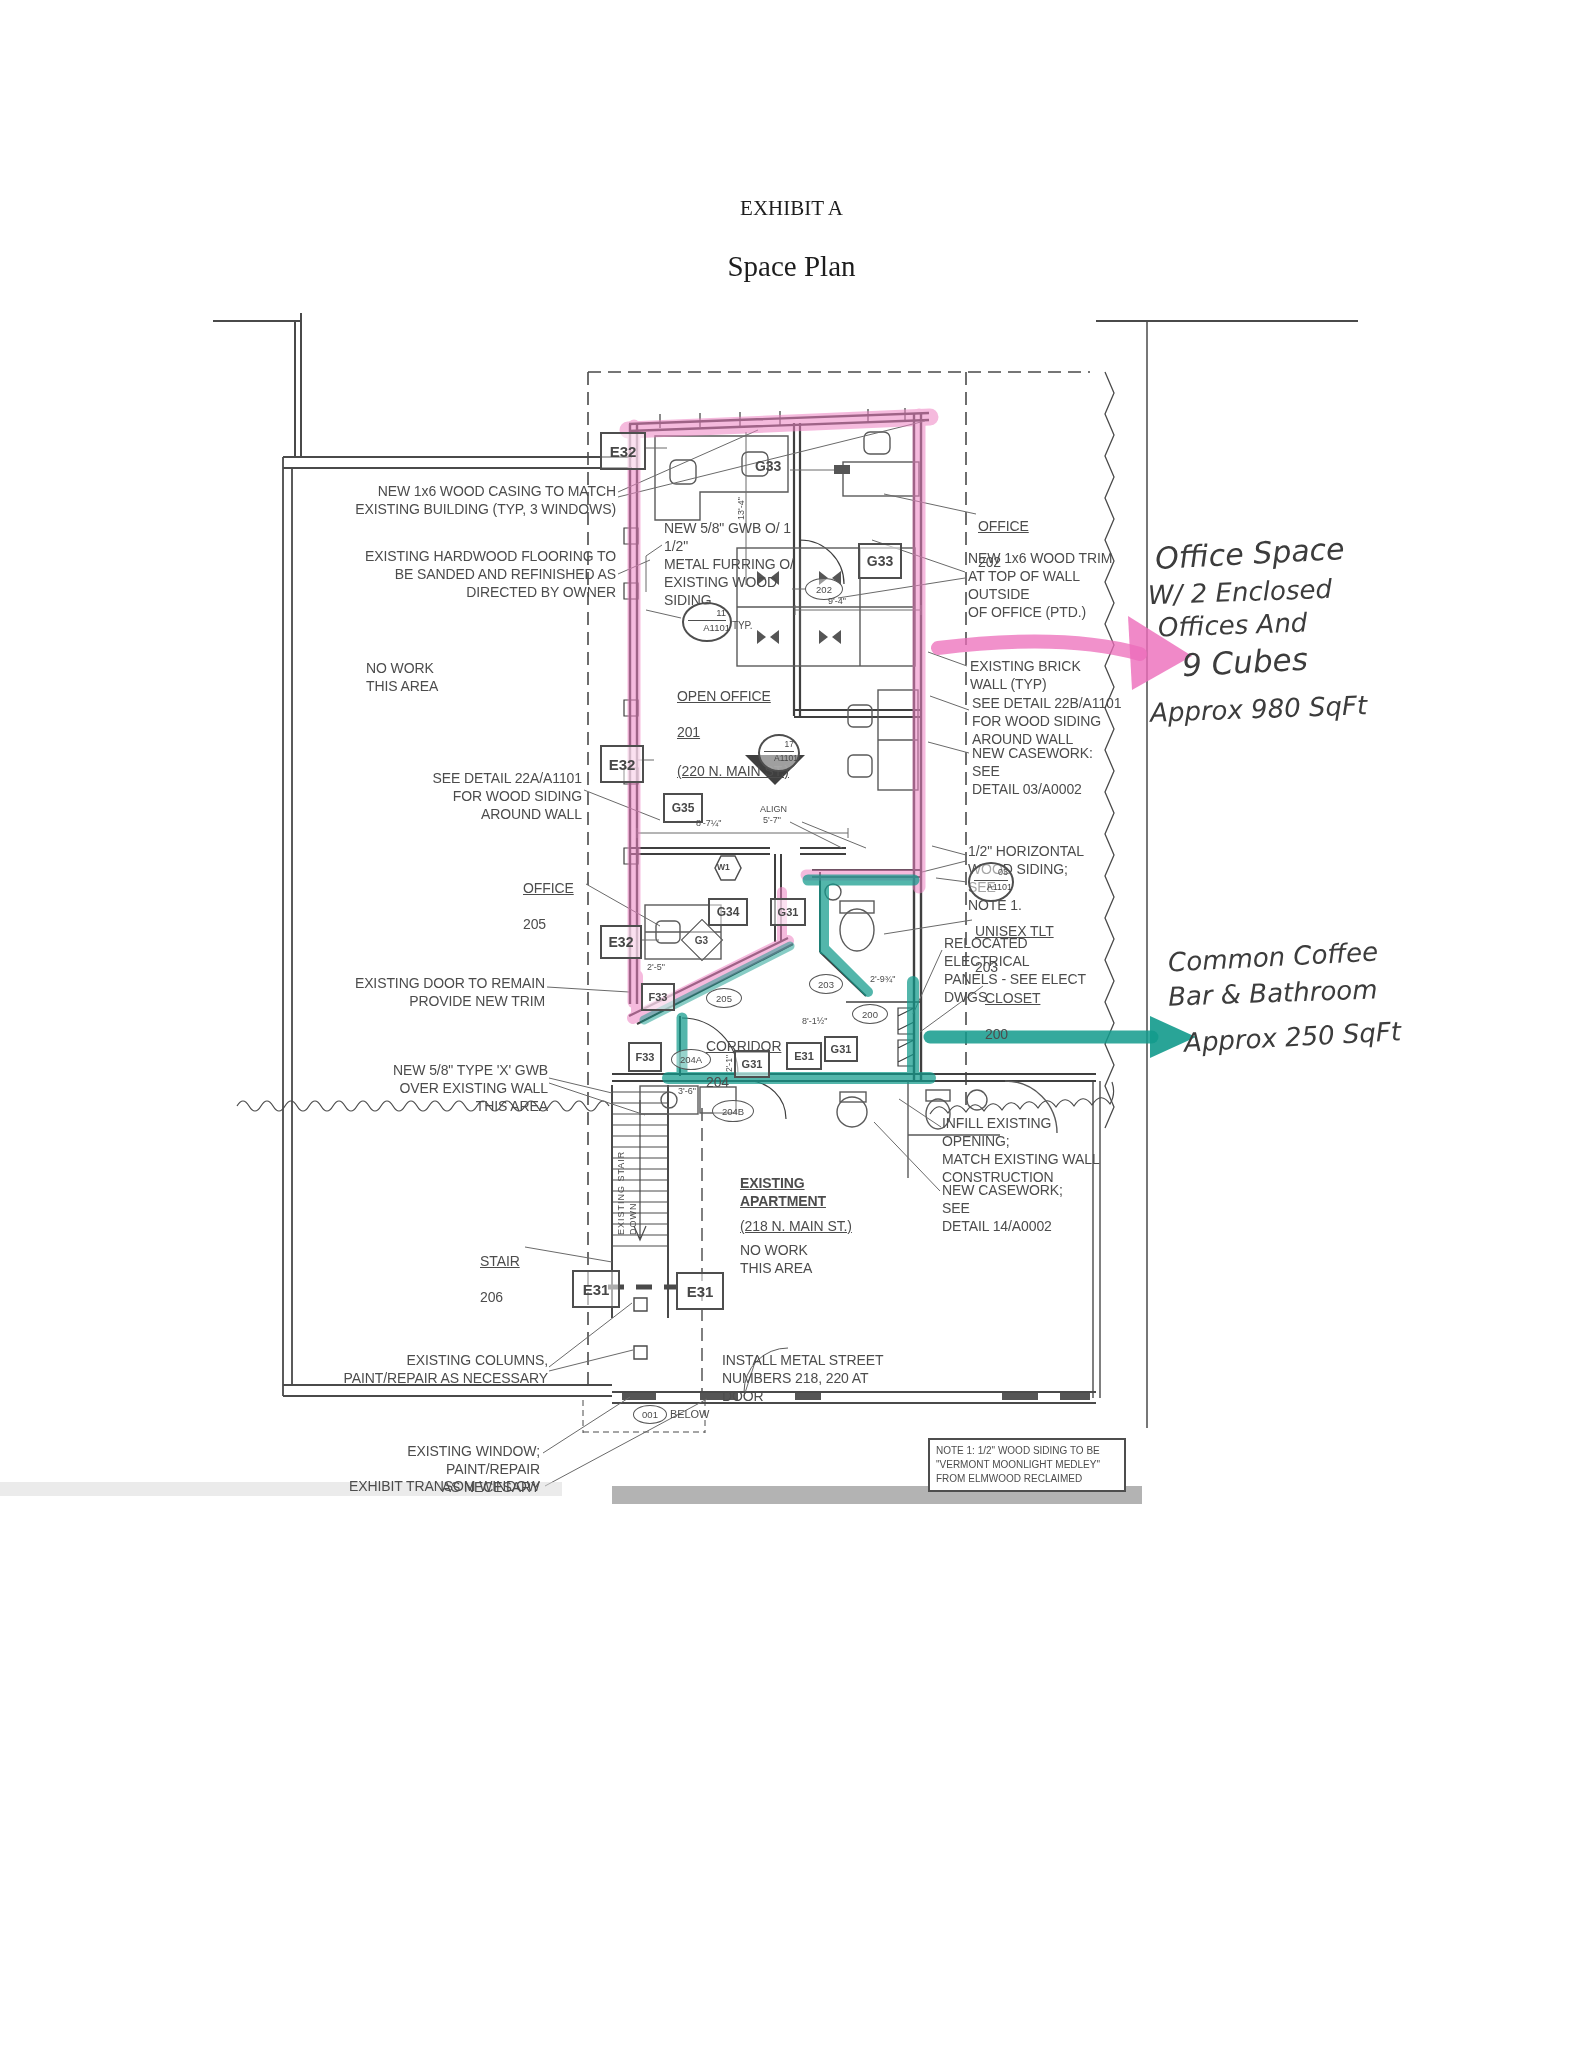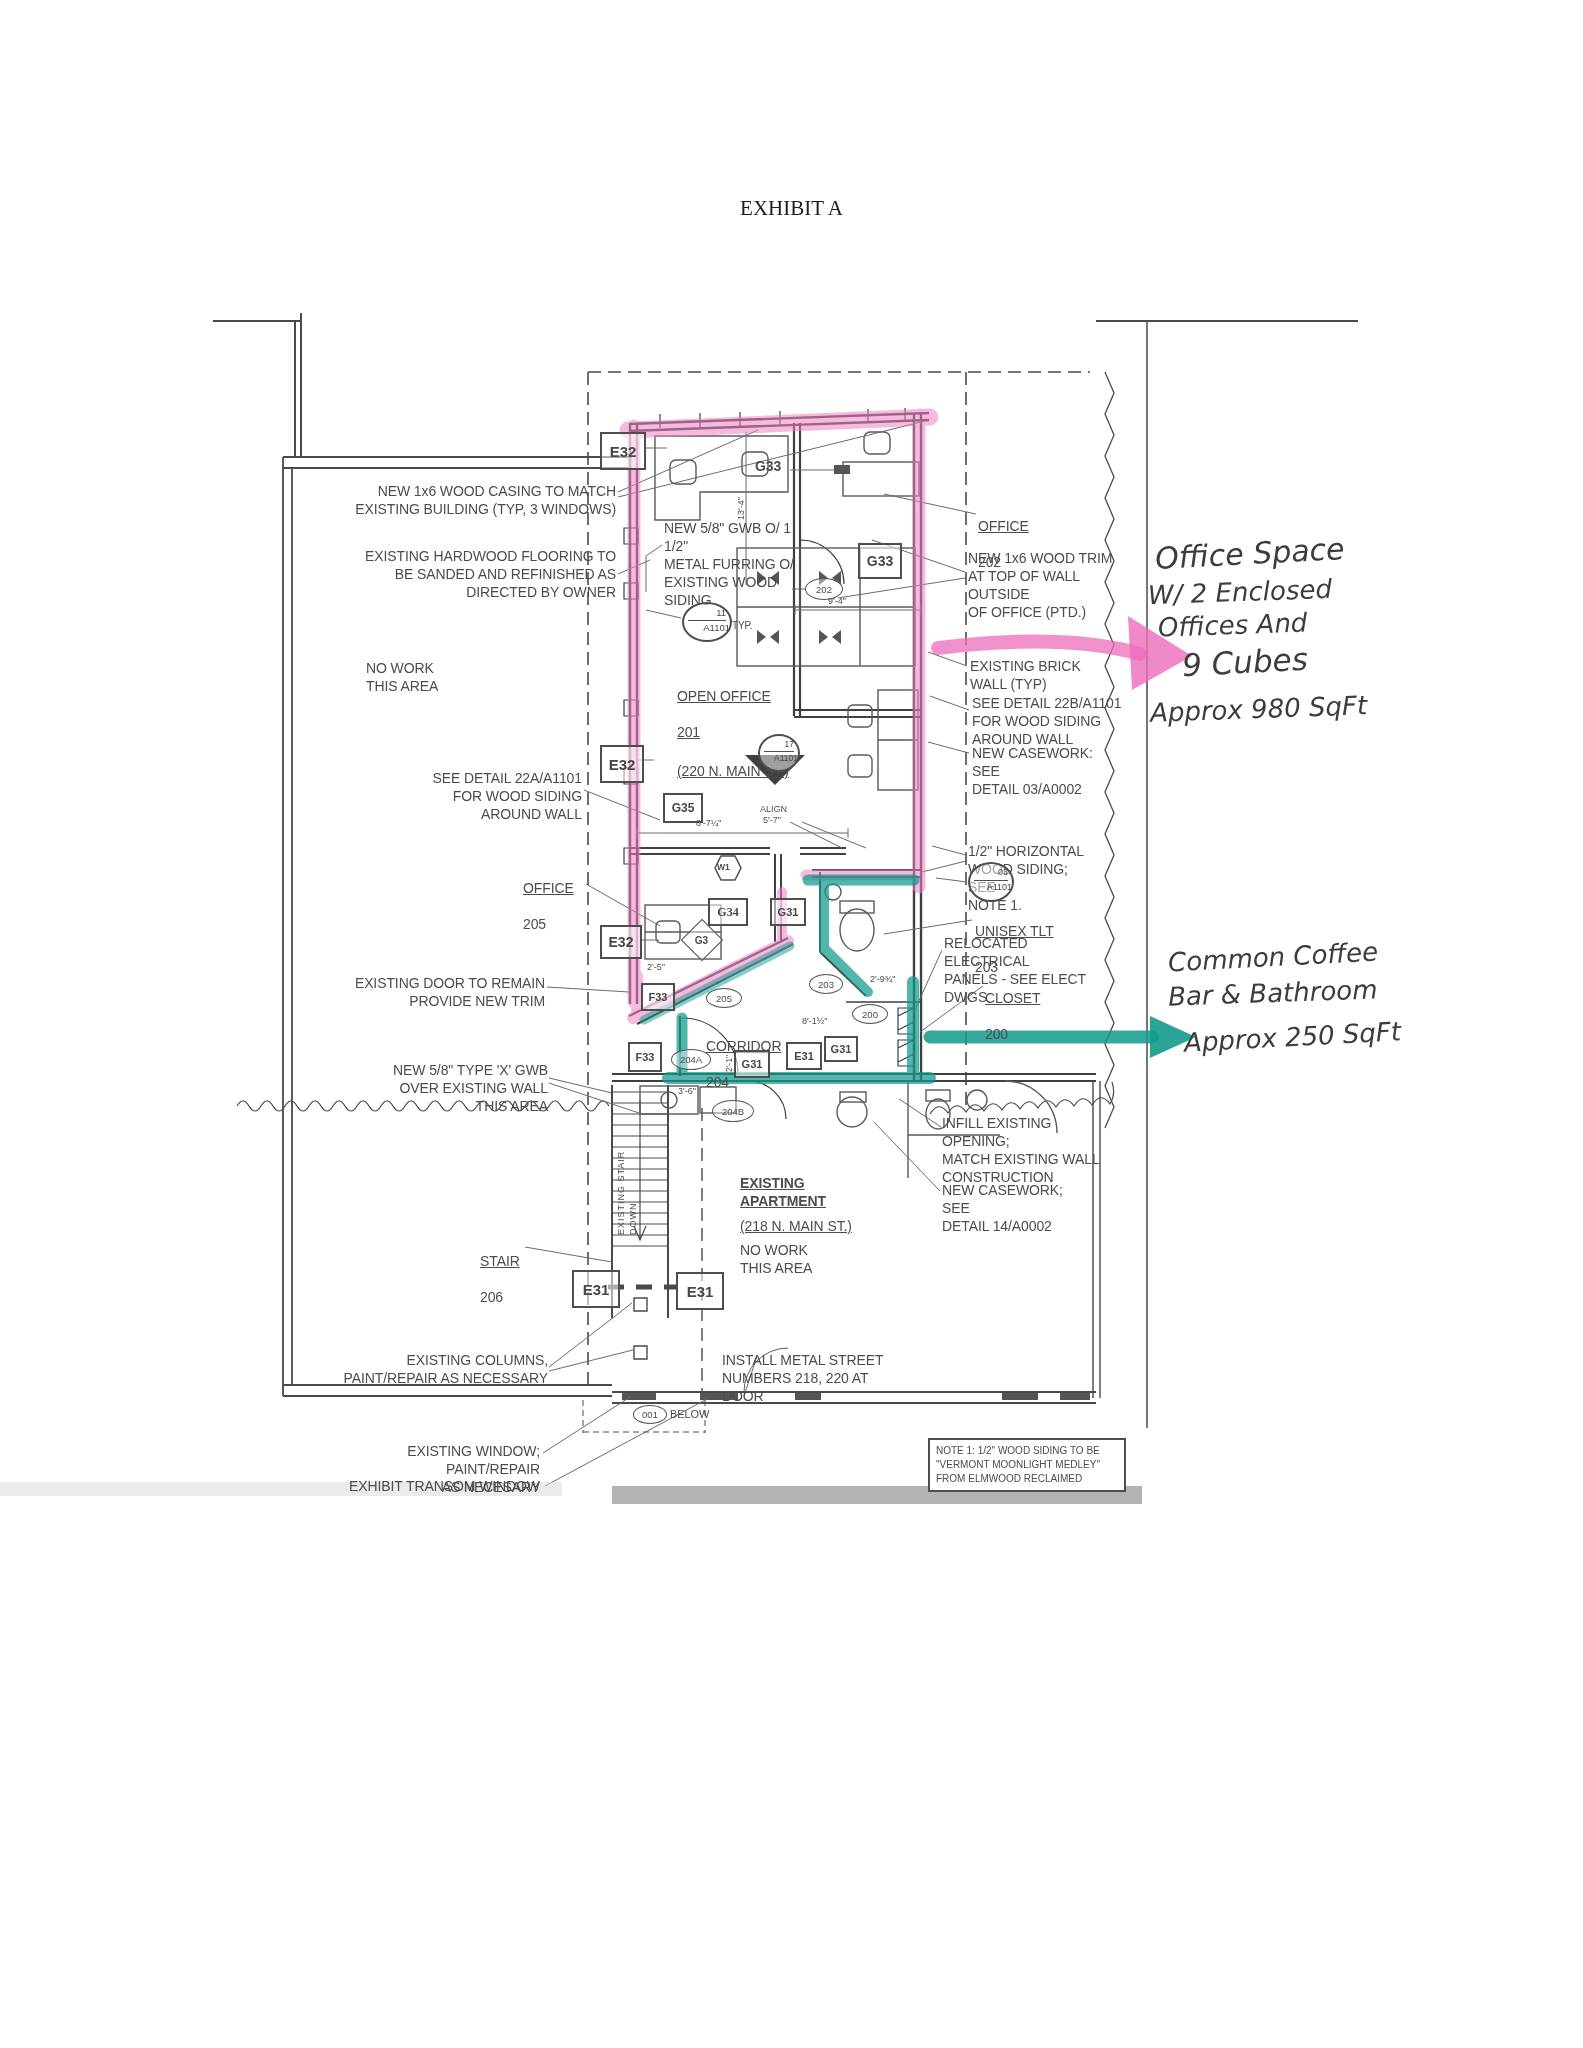--- a/index.html
+++ b/index.html
@@ -201,20 +201,21 @@
       <polygon points="1150,1016 1196,1037 1150,1058" fill="#129a8c" opacity="0.9"></polygon>
     </g>
 
     <polygon points="715,868 721,856 735,856 741,868 735,880 721,880" fill="none" stroke="#4e4e4e" stroke-width="1.5"></polygon>
   </svg>
 
   <div class="smudge" style="left:0;top:1482px;width:562px;height:14px;"></div>
   <div class="graybar" style="left:612px;top:1486px;width:530px;height:18px;"></div>
 
   <div class="title t1">EXHIBIT A</div>
+  <div class="title t2">Space Plan</div>
 
   <div class="lbl r" style="left:346px;top:483px;width:270px;">NEW 1x6 WOOD CASING TO MATCH
 EXISTING BUILDING (TYP, 3 WINDOWS)</div>
   <div class="lbl r" style="left:336px;top:548px;width:280px;">EXISTING HARDWOOD FLOORING TO
 BE SANDED AND REFINISHED AS
 DIRECTED BY OWNER</div>
   <div class="lbl" style="left:366px;top:660px;width:90px;">NO WORK
 THIS AREA</div>
   <div class="lbl" style="left:664px;top:520px;width:145px;">NEW 5/8" GWB O/ 1 1/2"
 METAL FURRING O/
@@ -293,21 +294,21 @@
   <div class="lbl u" style="left:740px;top:1218px;width:140px;">(218 N. MAIN ST.)</div>
   <div class="lbl" style="left:740px;top:1242px;width:90px;">NO WORK
 THIS AREA</div>
 
   <div class="tag" style="left:600px;top:432px;width:42px;height:34px;font-size:15px;">E32</div>
   <div class="tag" style="left:600px;top:745px;width:40px;height:34px;font-size:15px;">E32</div>
   <div class="tag" style="left:600px;top:925px;width:38px;height:30px;font-size:14px;">E32</div>
   <div class="lbl" style="left:755px;top:458px;font-size:14px;font-weight:bold;">G33</div>
   <div class="tag" style="left:858px;top:543px;width:40px;height:32px;font-size:14px;">G33</div>
   <div class="tag" style="left:663px;top:793px;width:36px;height:26px;">G35</div>
-  <div class="tag" style="left:708px;top:898px;width:36px;height:24px;font-family:Liberation Serif, serif;">G34</div>
+  <div class="tag" style="left:708px;top:898px;width:36px;height:24px;">G34</div>
   <div class="tag" style="left:770px;top:898px;width:32px;height:24px;font-size:11px;">G31</div>
   <div class="diam" style="left:687px;top:925px;width:28px;height:28px;">
       <span>G3</span>
     </div>
   <div class="lbl" style="left:717px;top:862px;font-size:8.5px;font-weight:bold;">W1</div>
   <div class="tag" style="left:641px;top:983px;width:30px;height:24px;font-size:11px;">F33</div>
   <div class="tag" style="left:628px;top:1042px;width:30px;height:26px;font-size:11px;">F33</div>
   <div class="tag" style="left:734px;top:1050px;width:32px;height:24px;font-size:11px;">G31</div>
   <div class="tag" style="left:786px;top:1042px;width:32px;height:24px;font-size:11px;">E31</div>
   <div class="tag" style="left:824px;top:1036px;width:30px;height:22px;font-size:11px;">G31</div>

